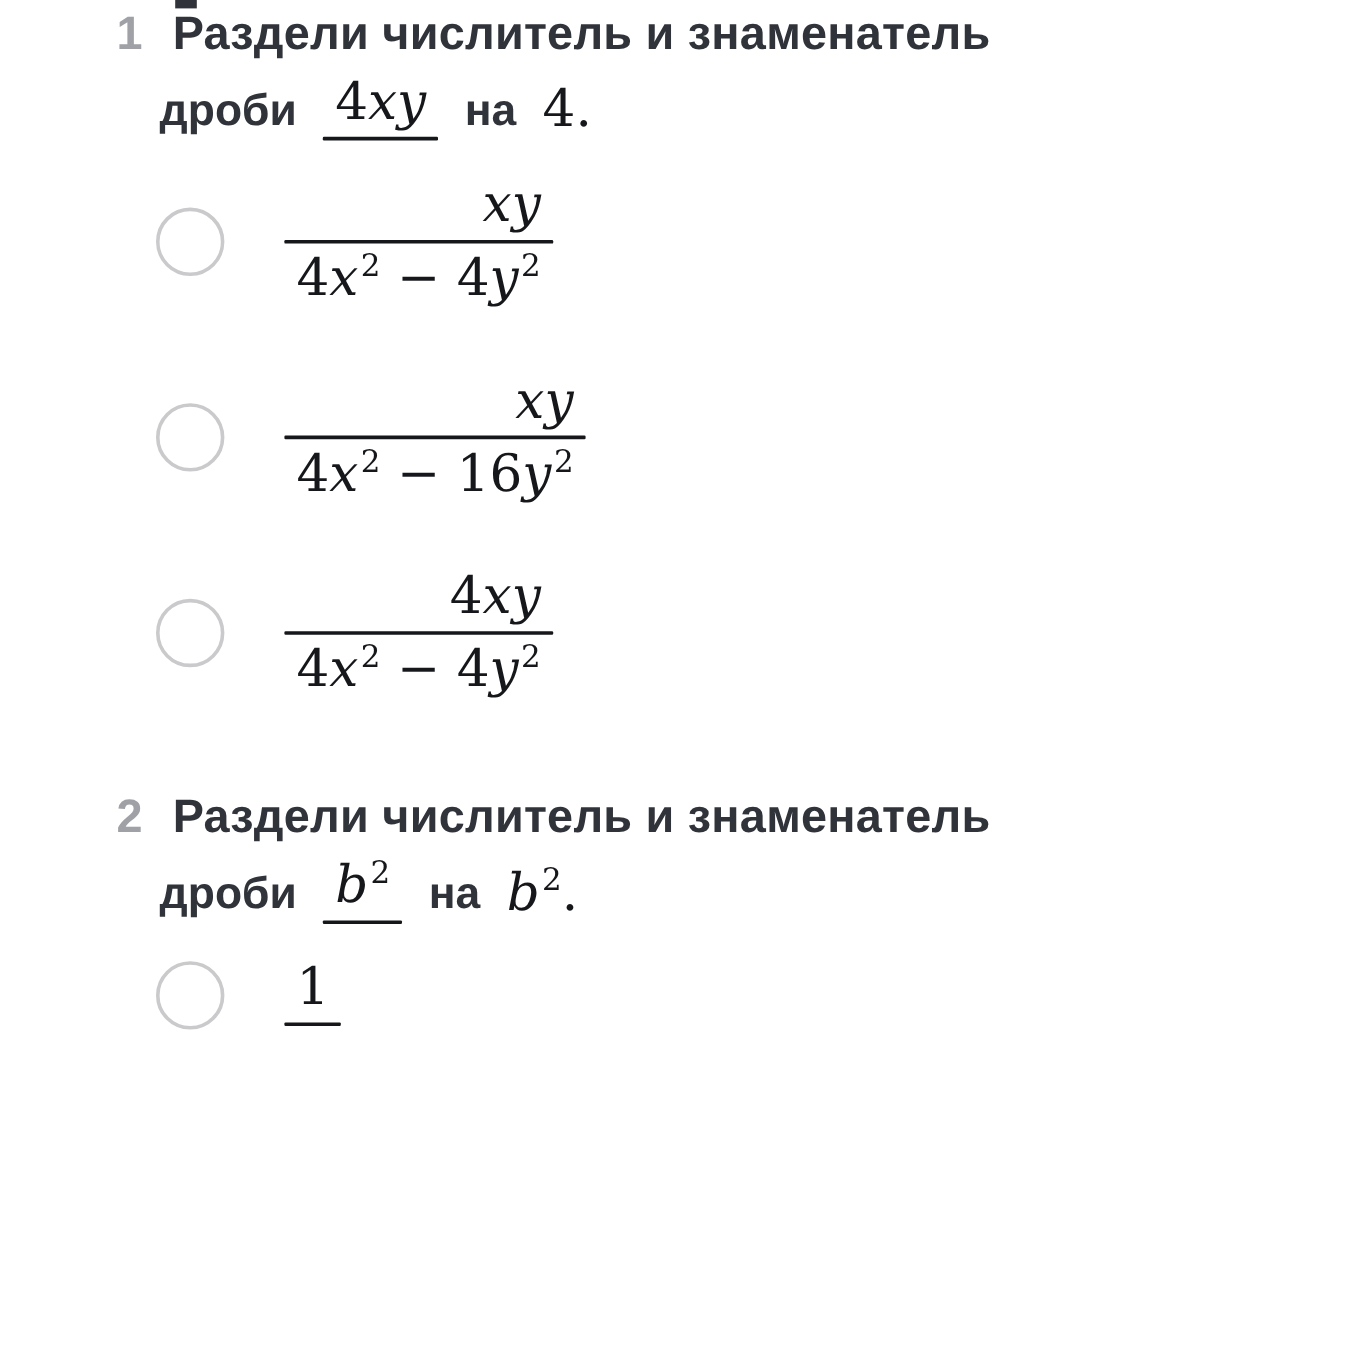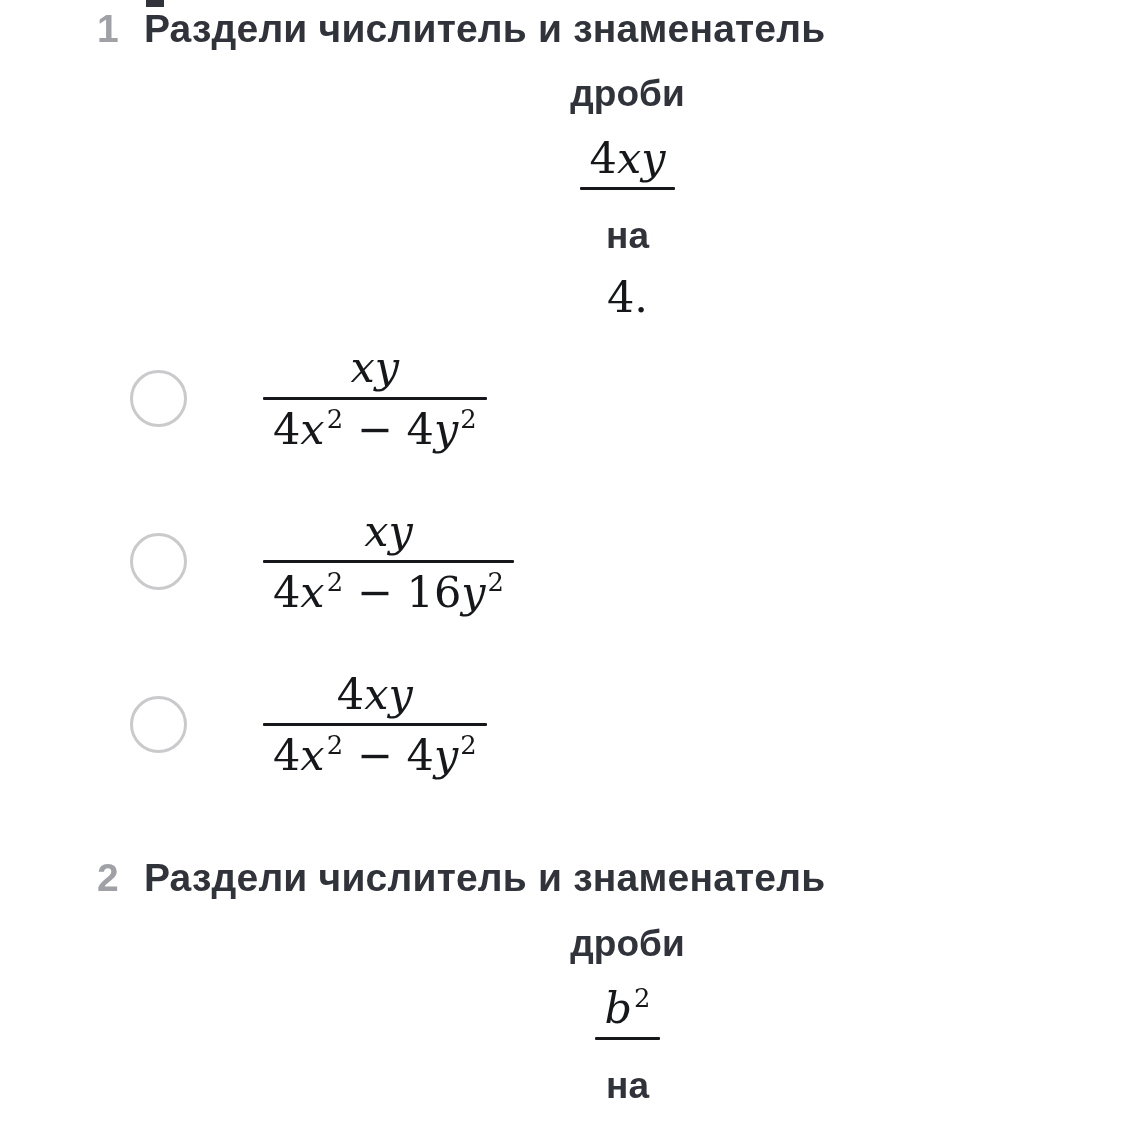--- a/index.html
+++ b/index.html
@@ -30,30 +30,30 @@
   .q-header{
     display:flex; align-items:baseline; gap:25px;
     padding-left:97px;
     font-size:39px; font-weight:700; line-height:1.06;
     letter-spacing:0.2px;
   }
   .q-number{ color:var(--question-number); }
   .q-title{ color:var(--title-text); }
 
   .q-statement{
-    margin-left:133px; margin-top:26px;
-    display:flex; align-items:center; gap:22px;flex-direction:column;
+    margin-left:133px; margin-top:12px;
+    display:flex; align-items:center; gap:22px;
   }
   .statement-word{
     font-size:37px; font-weight:700; color:var(--title-text);
     line-height:1;
   }
 
   .frac{
-    display:inline-flex; flex-direction:column; align-items:center;
+    display:inline-flex; flex-direction:column; align-items:flex-end;
     font-family:"DejaVu Serif", serif;
     font-size:43px; color:var(--math-text);
   }
   .frac .line{ line-height:1.12; padding:0 10px; white-space:nowrap; }
   .frac-bar{
     align-self:stretch; height:3px; border-radius:1px;
     background:var(--math-text); margin:5px 0;
   }
   .math-inline{
     font-family:"DejaVu Serif", serif;
@@ -62,21 +62,21 @@
   }
   .mi{ font-style:italic; }
   .mo{ margin:0 0.32em; }
   .sup{
     font-size:0.60em; position:relative; top:-0.62em;
     margin-left:2px; font-style:normal;
   }
 
   .options{ margin-left:130px; margin-top:24px; }
   .option{
-    display:flex; align-items:center; gap:76px;
+    display:flex; align-items:center; gap:50px;
     margin-bottom:54px; cursor:pointer; width:max-content;
   }
   .options .option:last-child{ margin-bottom:0; }
   .radio{
     width:57px; height:57px; flex:none;
     border:3px solid var(--radio-border); border-radius:50%;
     background:var(--background);
   }
 </style>
 </head>

